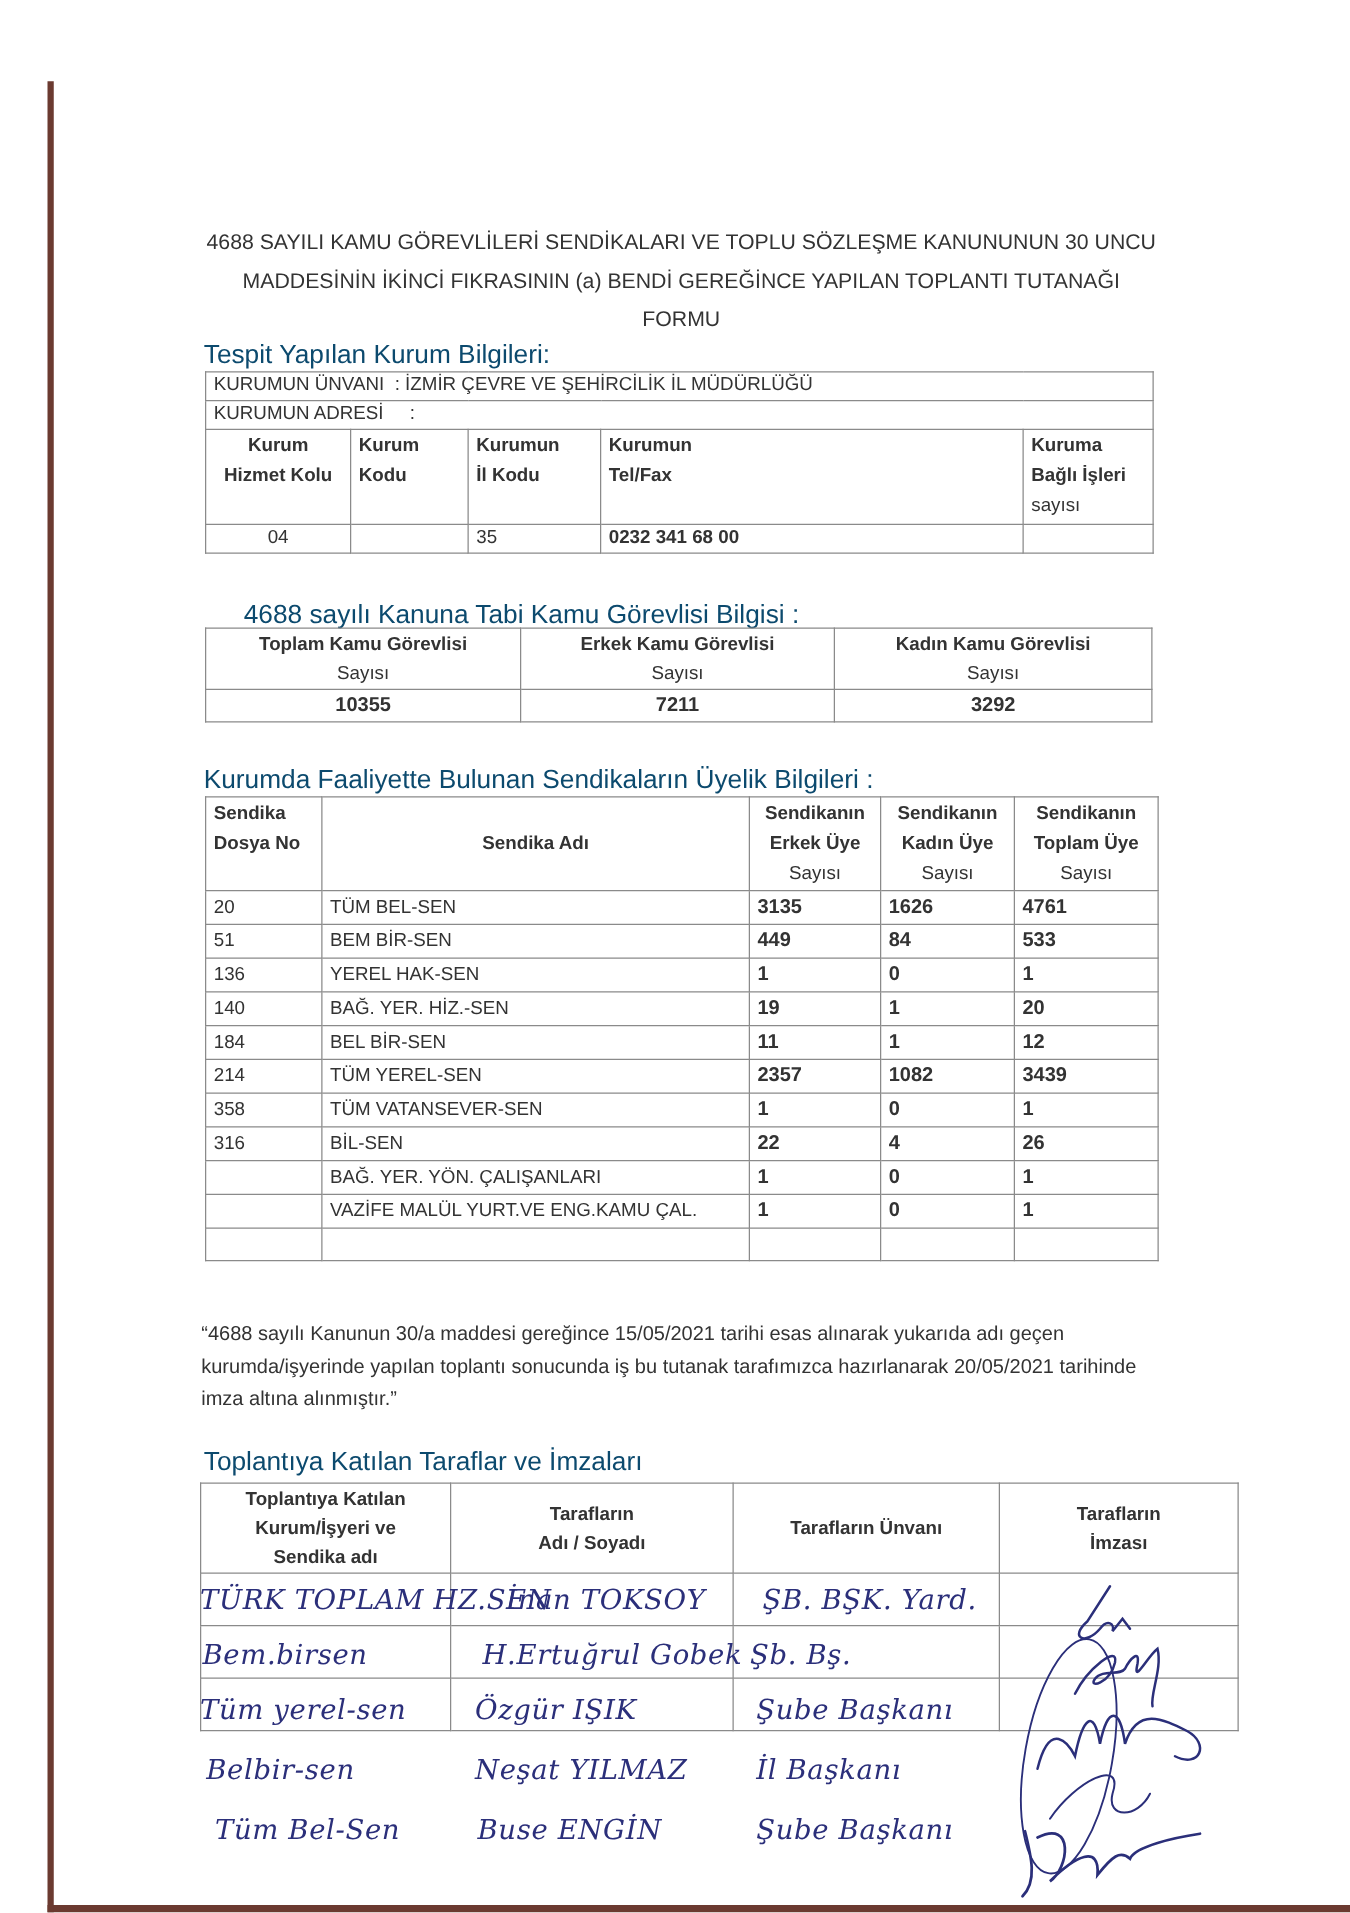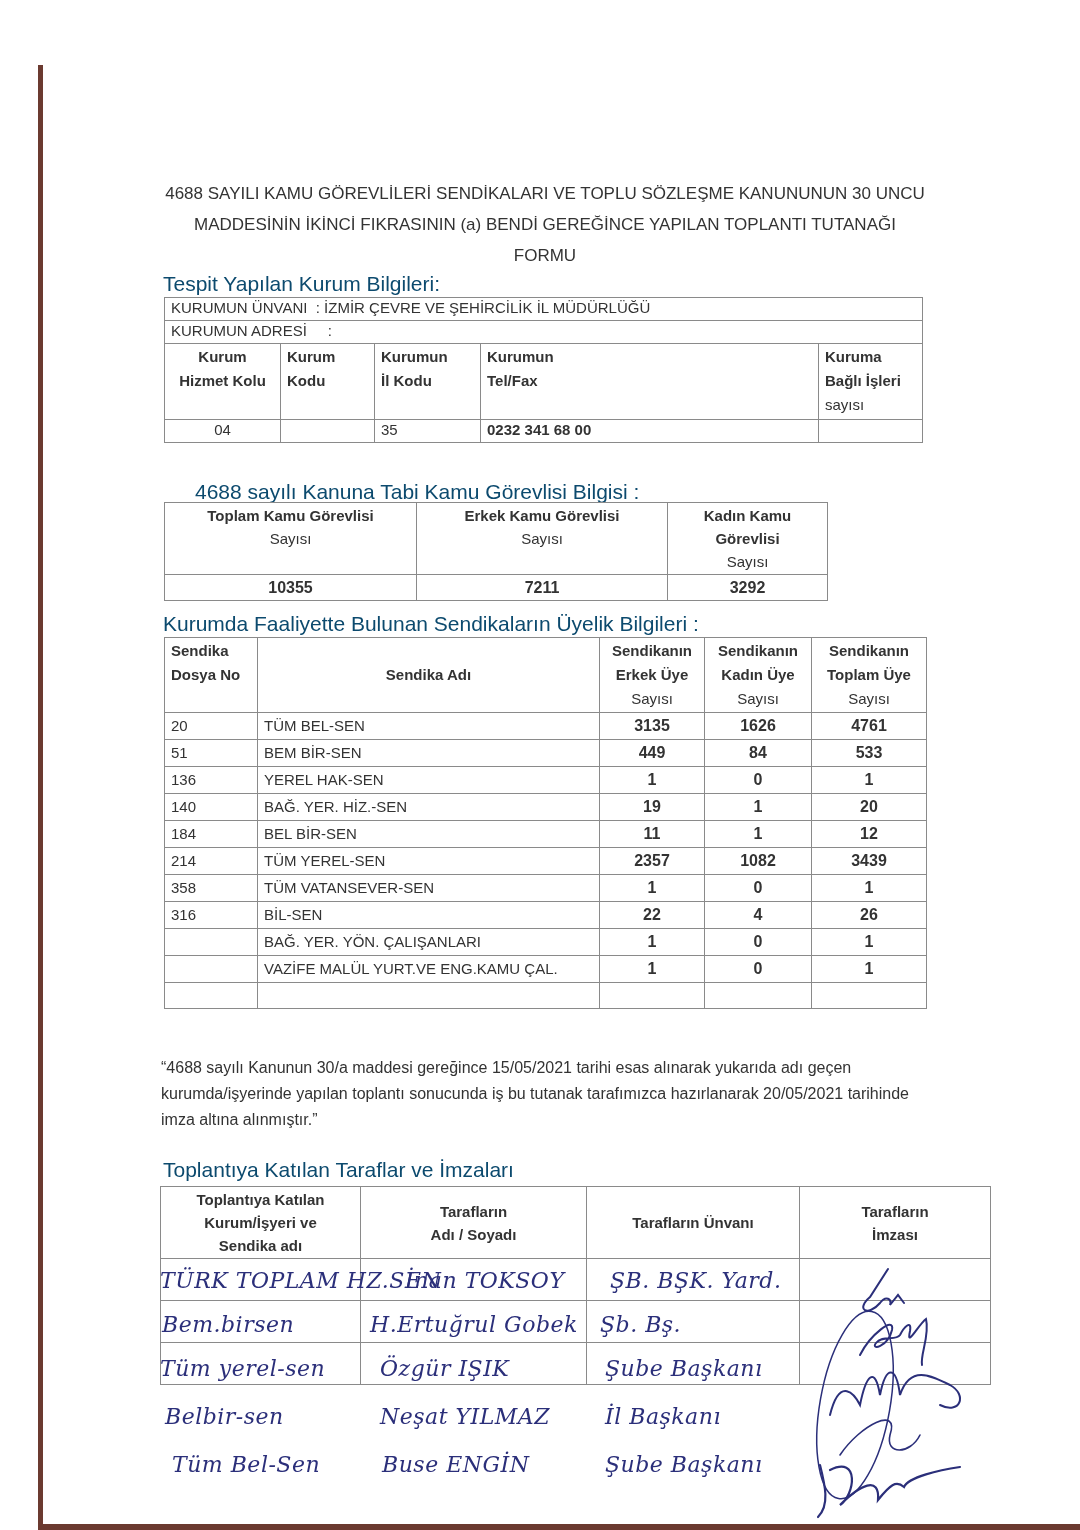--- a/index.html
+++ b/index.html
@@ -22,30 +22,30 @@
   td { border: 1.5px solid #8a8a8a; padding: 1px 6px; vertical-align: top; }
 
   
   #inst-table { left: 164px; top: 297px; width: 759px; }
   #inst-table td { height: 23px; }
   #inst-table .hdr td { height: 76px; line-height: 24px; margin-top: 33px; }
   #inst-table .c { text-align: center; }
   .bold { font-weight: bold; }
 
   
-  #officer-table { left: 164px; top: 502px; width: 664px; }
+  #officer-table { left: 164px; top: 502px; width: 758px; }
   #officer-table td { text-align: center; line-height: 23px; }
   #officer-table .val { font-weight: bold; font-size: 16px; height: 25px; }
 
   
   #union-table { left: 164px; top: 637px; width: 763px; }
   #union-table th, #union-table td { border: 1.5px solid #8a8a8a; }
   #union-table .head td { line-height: 24px; vertical-align: middle; height: 72px; }
   #union-table .row td { height: 26px; vertical-align: middle; line-height: 24px; }
-  #union-table .num { text-align: center; font-weight: bold; font-size: 16px; }
+  #union-table .num { font-weight: bold; font-size: 16px; }
   #union-table .center { text-align: center; }
 
   .statement {
     position: absolute; left: 161px; top: 1055px; width: 765px;
     font-size: 16px; line-height: 26px; color: #333;
   }
 
   
   #party-table { left: 160px; top: 1186px; width: 831px; }
   #party-table .head td { height: 72px; text-align: center; vertical-align: middle; line-height: 23px; font-size: 15px; }
@@ -291,21 +291,21 @@
 </tbody>
   </table>
 
 <div class="hand-row hand" style="top:1268px;">
   <span style="left:0;">TÜRK TOPLAM HZ.SEN</span>
   <span style="left:245px;">İnan TOKSOY</span>
   <span style="left:450px;">ŞB. BŞK. Yard.</span>
 </div>
 <div class="hand-row hand" style="top:1312px;">
   <span style="left:2px;">Bem.birsen</span>
-  <span style="left:210px;">H.Ertuğrul Gobek</span>
+  <span style="left:226px;">H.Ertuğrul Gobek</span>
   <span style="left:440px;">Şb. Bş.</span>
 </div>
 <div class="hand-row hand" style="top:1356px;">
   <span style="left:0;">Tüm yerel-sen</span>
   <span style="left:220px;">Özgür IŞIK</span>
   <span style="left:445px;">Şube Başkanı</span>
 </div>
 <div class="hand-row hand" style="top:1404px;">
   <span style="left:5px;">Belbir-sen</span>
   <span style="left:220px;">Neşat  YILMAZ</span>

